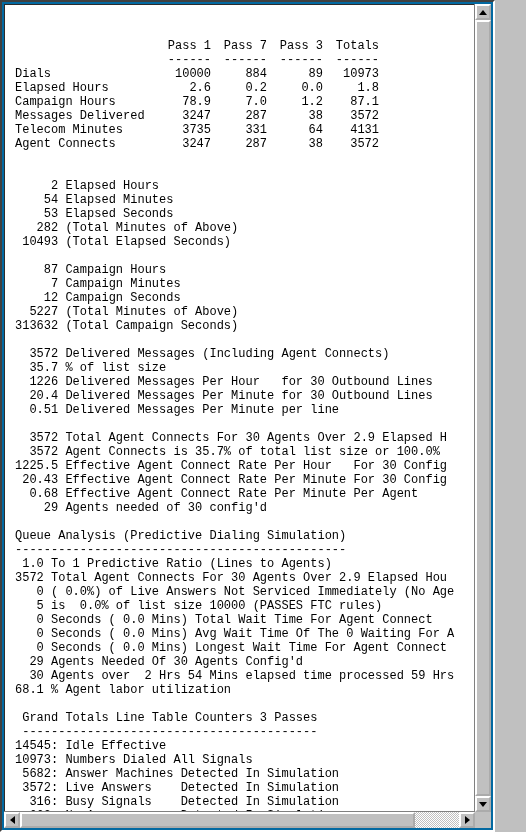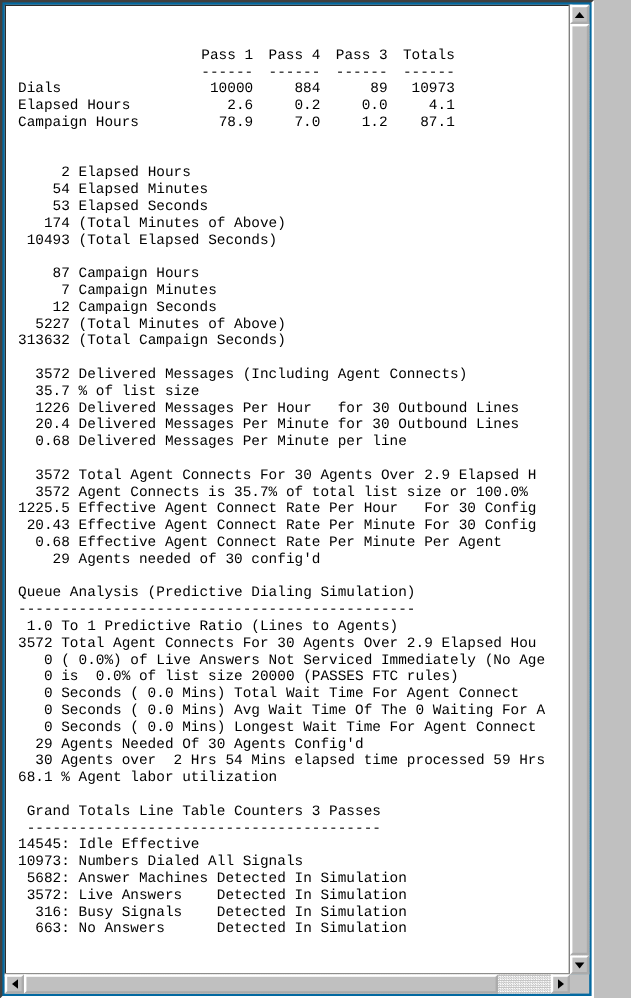--- a/index.html
+++ b/index.html
@@ -133,21 +133,21 @@
 </head>
 <body>
 
 <div class="frame">
   <div class="viewport">
 
 <table class="pass">
   <tbody><tr>
     <th class="rowhead"></th>
     <th class="col">Pass 1</th>
-    <th class="col">Pass 4</th>
+    <th class="col">Pass 7</th>
     <th class="col">Pass 3</th>
     <th class="col">Totals</th>
   </tr>
   <tr class="dash-row">
     <td class="rowhead"></td>
     <td class="col">------</td>
     <td class="col">------</td>
     <td class="col">------</td>
     <td class="col">------</td>
   </tr>
@@ -156,62 +156,83 @@
     <td class="col">10000</td>
     <td class="col">884</td>
     <td class="col">89</td>
     <td class="col">10973</td>
   </tr>
   <tr>
     <td class="rowhead">Elapsed Hours</td>
     <td class="col">2.6</td>
     <td class="col">0.2</td>
     <td class="col">0.0</td>
-    <td class="col">4.1</td>
+    <td class="col">1.8</td>
   </tr>
   <tr>
     <td class="rowhead">Campaign Hours</td>
     <td class="col">78.9</td>
     <td class="col">7.0</td>
     <td class="col">1.2</td>
     <td class="col">87.1</td>
   </tr>
+  <tr>
+    <td class="rowhead">Messages Delivered</td>
+    <td class="col">3247</td>
+    <td class="col">287</td>
+    <td class="col">38</td>
+    <td class="col">3572</td>
+  </tr>
+  <tr>
+    <td class="rowhead">Telecom Minutes</td>
+    <td class="col">3735</td>
+    <td class="col">331</td>
+    <td class="col">64</td>
+    <td class="col">4131</td>
+  </tr>
+  <tr>
+    <td class="rowhead">Agent Connects</td>
+    <td class="col">3247</td>
+    <td class="col">287</td>
+    <td class="col">38</td>
+    <td class="col">3572</td>
+  </tr>
 </tbody></table>
 <div class="block">
 <span>     <span>2</span> <span>Elapsed Hours</span></span>
 <span>    <span>54</span> <span>Elapsed Minutes</span></span>
 <span>    <span>53</span> <span>Elapsed Seconds</span></span>
-<span>   <span>174</span> <span>(Total Minutes of Above)</span></span>
+<span>   <span>282</span> <span>(Total Minutes of Above)</span></span>
 <span> <span>10493</span> <span>(Total Elapsed Seconds)</span></span>
 
 <span>    <span>87</span> <span>Campaign Hours</span></span>
 <span>     <span>7</span> <span>Campaign Minutes</span></span>
 <span>    <span>12</span> <span>Campaign Seconds</span></span>
 <span>  <span>5227</span> <span>(Total Minutes of Above)</span></span>
 <span><span>313632</span> <span>(Total Campaign Seconds)</span></span>
 
 <span>  3572 Delivered Messages (Including Agent Connects)</span>
 <span>  35.7 % of list size</span>
 <span>  1226 Delivered Messages Per Hour   for 30 Outbound Lines</span>
 <span>  20.4 Delivered Messages Per Minute for 30 Outbound Lines</span>
-<span>  0.68 Delivered Messages Per Minute per line</span>
+<span>  0.51 Delivered Messages Per Minute per line</span>
 
 <span>  3572 Total Agent Connects For 30 Agents Over 2.9 Elapsed H</span>
 <span>  3572 Agent Connects is 35.7% of total list size or 100.0%</span>
 <span>1225.5 Effective Agent Connect Rate Per Hour   For 30 Config</span>
 <span> 20.43 Effective Agent Connect Rate Per Minute For 30 Config</span>
 <span>  0.68 Effective Agent Connect Rate Per Minute Per Agent</span>
 <span>    29 Agents needed of 30 config'd</span>
 
 <span>Queue Analysis (Predictive Dialing Simulation)</span>
 <span>----------------------------------------------</span>
 <span> 1.0 To 1 Predictive Ratio (Lines to Agents)</span>
 <span>3572 Total Agent Connects For 30 Agents Over 2.9 Elapsed Hou</span>
 <span>   0 ( 0.0%) of Live Answers Not Serviced Immediately (No Age</span>
-<span>   0 is  0.0% of list size 20000 (PASSES FTC rules)</span>
+<span>   5 is  0.0% of list size 10000 (PASSES FTC rules)</span>
 <span>   0 Seconds ( 0.0 Mins) Total Wait Time For Agent Connect</span>
 <span>   0 Seconds ( 0.0 Mins) Avg Wait Time Of The 0 Waiting For A</span>
 <span>   0 Seconds ( 0.0 Mins) Longest Wait Time For Agent Connect</span>
 <span>  29 Agents Needed Of 30 Agents Config'd</span>
 <span>  30 Agents over  2 Hrs 54 Mins elapsed time processed 59 Hrs</span>
 <span>68.1 % Agent labor utilization</span>
 
 <span> Grand Totals Line Table Counters 3 Passes</span>
 <span> -----------------------------------------</span>
 <span>14545: Idle Effective</span>

